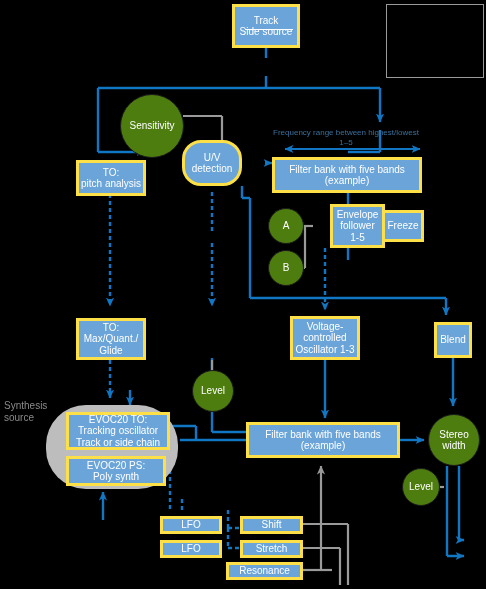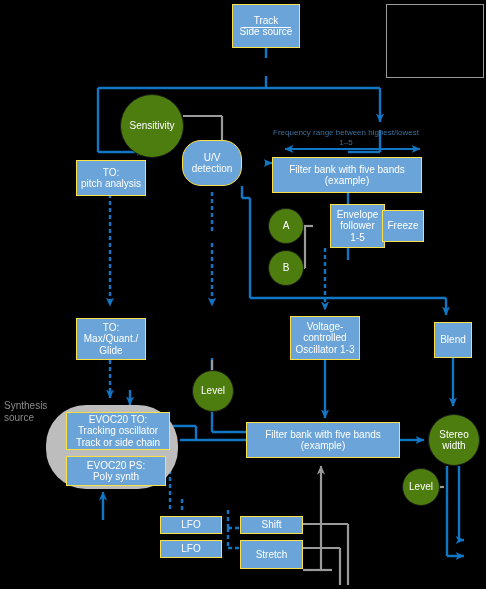--- a/index.html
+++ b/index.html
@@ -2,21 +2,21 @@
 <html><head>
 <meta charset="utf-8">
 <style>
   html,body{margin:0;padding:0;background:#000;}
   body{width:486px;height:589px;position:relative;overflow:hidden;
        font-family:"Liberation Sans",sans-serif;}
   #stage{position:absolute;left:0;top:0;width:486px;height:589px;}
   svg.wires{position:absolute;left:0;top:0;width:486px;height:589px;}
 
   .node{position:absolute;box-sizing:border-box;background:#6ba4d8;
-        border:1px solid #fde047;color:#ffffff;display:flex;
+        border:3px solid #fde047;color:#ffffff;display:flex;
         align-items:center;justify-content:center;text-align:center;
         font-size:10px;line-height:11.5px;z-index:5;}
   .circ{position:absolute;box-sizing:border-box;background:#4d7c0f;
         border:1px solid #1a1a1a;border-radius:50%;color:#fff;display:flex;
         align-items:center;justify-content:center;text-align:center;
         font-size:10px;line-height:11.5px;z-index:5;}
   .plainlabel{position:absolute;color:#3b6f99;font-size:8px;line-height:9.5px;
         text-align:center;z-index:6;}
   .synthlabel{position:absolute;color:#8a8a8a;font-size:10px;line-height:12px;z-index:6;}
   .capsule{position:absolute;background:#bdbdbd;border-radius:40px;z-index:2;}
@@ -190,15 +190,16 @@
   <div class="circ" style="left:428px;top:414px;width:52px;height:52px;white-space:pre-line;">Stereo
 width</div>
 
   <div class="circ" style="left:402px;top:468px;width:38px;height:38px;">Level</div>
 
 
   <div class="node" style="left:160px;top:516px;width:62px;height:18px;">LFO</div>
   <div class="node" style="left:160px;top:540px;width:62px;height:18px;">LFO</div>
 
   <div class="node" style="left:240px;top:516px;width:63px;height:18px;">Shift</div>
-  <div class="node" style="left:240px;top:540px;width:63px;height:29px;">Stretch</div>
+  <div class="node" style="left:240px;top:540px;width:63px;height:18px;">Stretch</div>
+  <div class="node" style="left:226px;top:562px;width:77px;height:18px;">Resonance</div>
 
 </div>
 
 </body></html>

